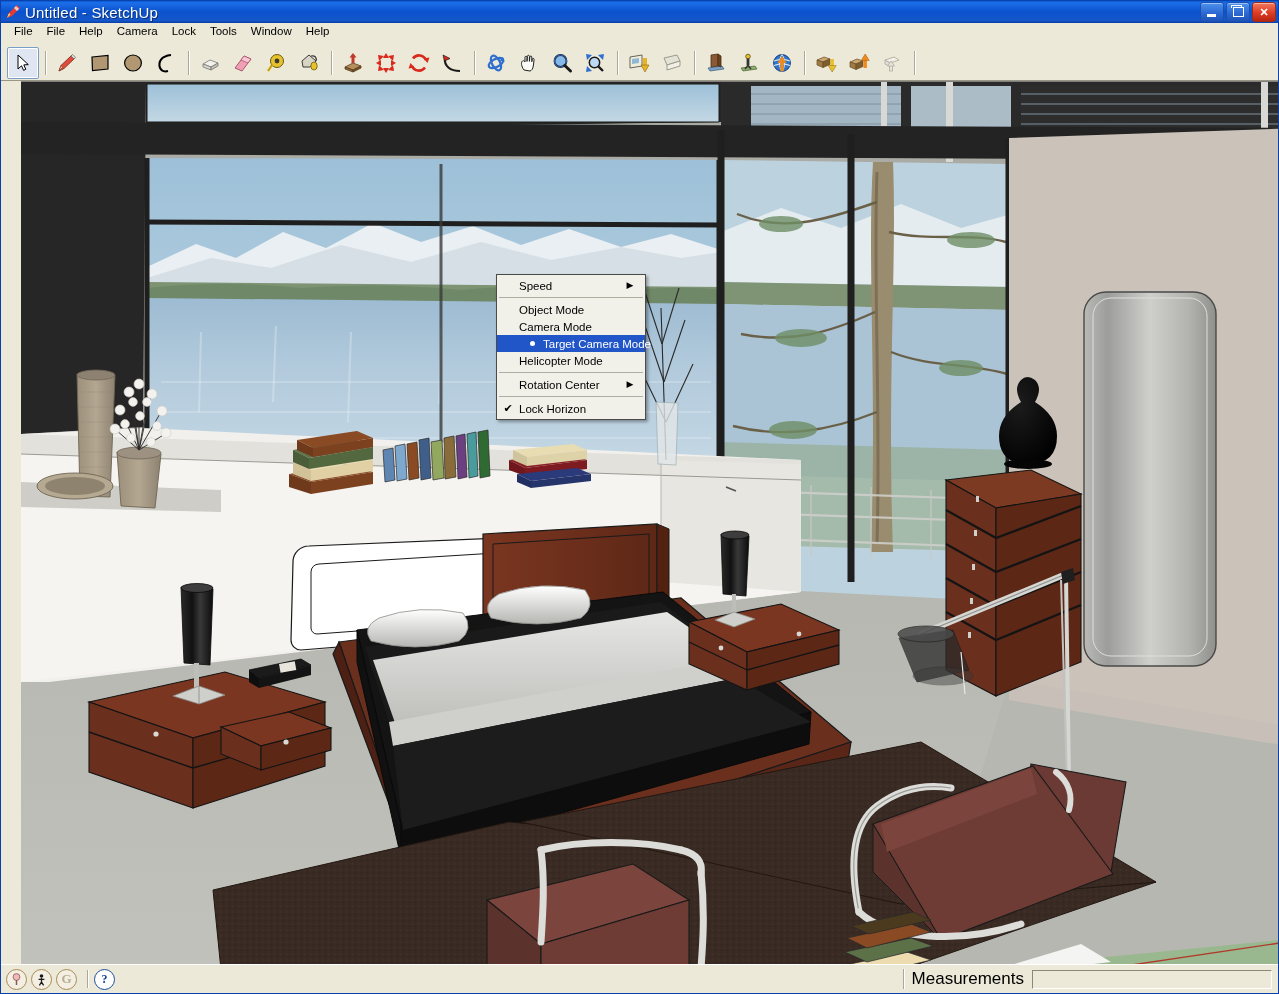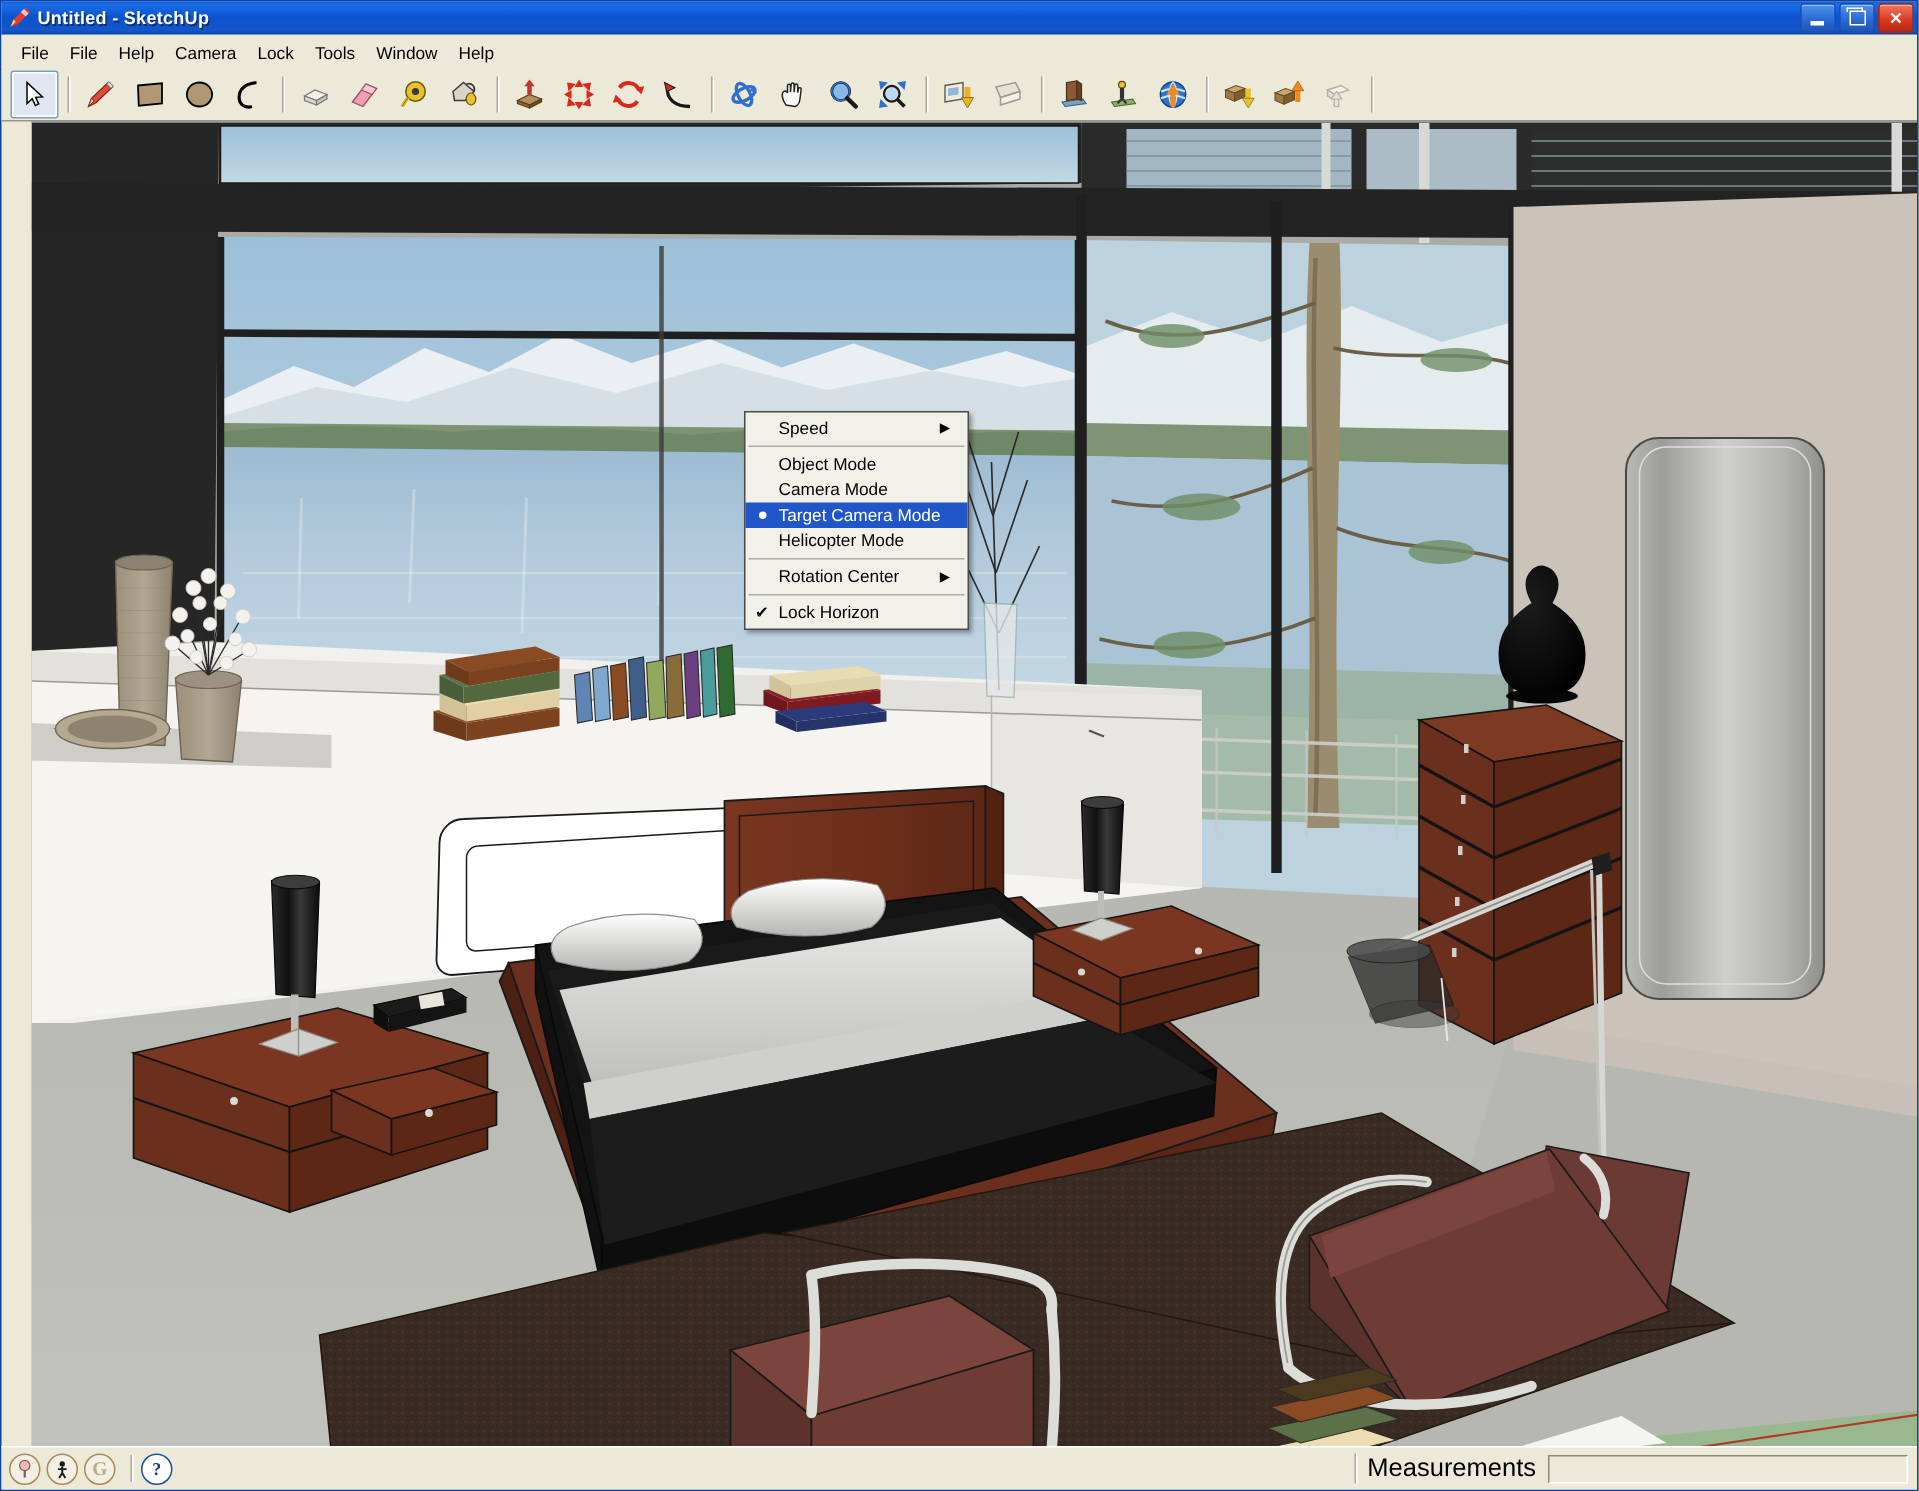--- a/index.html
+++ b/index.html
@@ -5,36 +5,36 @@
   html,body{margin:0;padding:0;background:#808080;}
   body{width:1279px;height:994px;overflow:hidden;font-family:"Liberation Sans",sans-serif;}
   .app{position:relative;width:1279px;height:994px;background:#ece9d8;display:flex;flex-direction:column;
        border:1px solid #0a41a8;box-sizing:border-box;}
 
   
   .titlebar{height:22px;flex:0 0 22px;display:flex;align-items:center;
      background:linear-gradient(180deg,#0a57d6 0%,#1c6fe8 8%,#0b52cf 48%,#1557c9 88%,#0a3fa8 100%);
      padding:0 2px 0 4px;position:relative;}
   .tb-icon{width:16px;height:16px;position:relative;margin-right:4px;flex:0 0 16px;}
-  .tb-title{color:#fff;font-size:12px;font-weight:bold;letter-spacing:.2px;
+  .tb-title{color:#fff;font-size:15px;font-weight:normal;letter-spacing:.2px;
      text-shadow:1px 1px 0 rgba(0,0,0,.45);white-space:nowrap;flex:1;}
   .tb-btns{display:flex;gap:2px;align-items:center;}
   .tb-btn{width:22px;height:18px;border-radius:3px;position:relative;
      border:1px solid #1b4fb0;box-shadow:inset 0 1px 0 rgba(255,255,255,.45);}
   .tb-min,.tb-max{background:linear-gradient(180deg,#4e93ec,#2c6ad4 55%,#1d54b8);}
   .tb-close{background:linear-gradient(180deg,#f07a5e,#dc3c24 55%,#b72512);border-color:#a02a13;}
   .glyph{position:absolute;inset:0;display:flex;align-items:center;justify-content:center;
      color:#fff;font-size:11px;font-weight:bold;font-family:"Liberation Sans",sans-serif;}
   .min-bar{position:absolute;left:6px;bottom:4px;width:9px;height:3px;background:#fff;}
   .max-sq{position:absolute;left:6px;top:4px;width:9px;height:8px;border:1.5px solid #fff;}
   .max-sq:after{content:"";position:absolute;left:-3px;top:-3px;width:9px;height:2px;
      border:1.5px solid #fff;border-bottom:none;}
 
   
-  .menubar{height:21px;flex:0 0 21px;display:flex;align-items:flex-end;background:#ece9d8;
+  .menubar{height:21px;flex:0 0 21px;display:flex;align-items:flex-start;background:#ece9d8;
      padding-left:6px;border-bottom:1px solid #ece9d8;}
   .menu-item{font-size:11.5px;color:#000;padding:2px 7px;cursor:default;white-space:nowrap;}
 
   
   .toolbar{height:35px;flex:0 0 35px;background:#ece9d8;display:flex;align-items:center;
      padding-left:6px;border-bottom:1px solid #9a9684;position:relative;}
   .tbtn{width:30px;height:30px;margin-right:1px;position:relative;display:flex;
      align-items:center;justify-content:center;border:1px solid transparent;border-radius:2px;}
   .tbtn.active{border:1px solid #7a9ec8;background:#dfe6f2;
      box-shadow:inset 0 0 0 1px #fff;}
@@ -50,21 +50,21 @@
   .ctxmenu{position:absolute;background:#f1f0e9;border:1px solid #4b4b4b;
      box-shadow:2px 2px 3px rgba(0,0,0,.35);padding:2px 0;z-index:60;
      font-size:11.5px;color:#000;}
   .ctx-row{height:17px;display:flex;align-items:center;padding:0 8px 0 0;position:relative;
      white-space:nowrap;}
   .ctx-mark{width:22px;flex:0 0 22px;display:flex;align-items:center;justify-content:center;
      font-size:11px;}
   .ctx-label{flex:1;}
   .ctx-arrow{width:14px;flex:0 0 14px;text-align:center;font-size:9px;line-height:1;}
   .ctx-sep{height:1px;background:#aeaea0;margin:3px 2px 3px 2px;}
-  .ctx-row.sel{background:#2156c8;color:#fff;}
+  .ctx-row.sel{background:#2156c8;color:#fff;padding-left:24px;}
   .ctx-radio{width:5px;height:5px;border-radius:50%;background:#000;display:inline-block;}
   .ctx-row.sel .ctx-radio{background:#fff;}
 
   
   .statusbar{height:28px;flex:0 0 28px;background:#ece9d8;display:flex;align-items:center;
      border-top:1px solid #fff;position:relative;padding-left:5px;}
   .sb-circle{width:19px;height:19px;border-radius:50%;margin-right:4px;position:relative;
      border:1.6px solid #a98a55;background:#f3efe2;display:flex;align-items:center;justify-content:center;}
   .sb-sep{width:1px;height:18px;background:#aca899;margin:0 6px;box-shadow:1px 0 0 #fff;}
   .sb-help{width:19px;height:19px;border-radius:50%;background:#fff;border:1.8px solid #1a4fa0;

